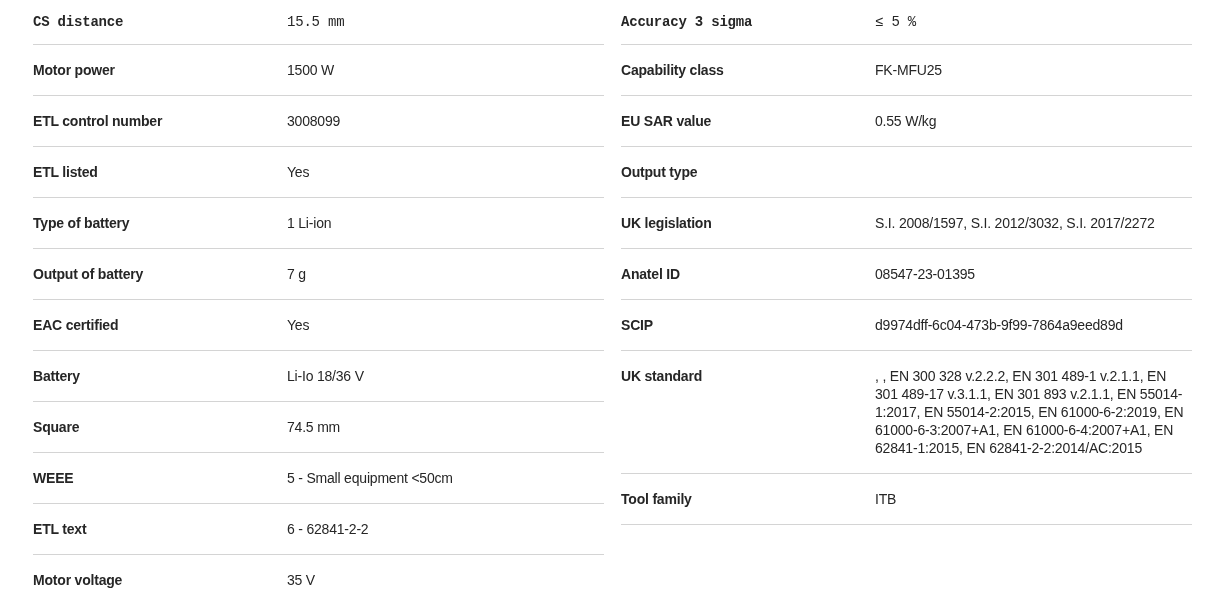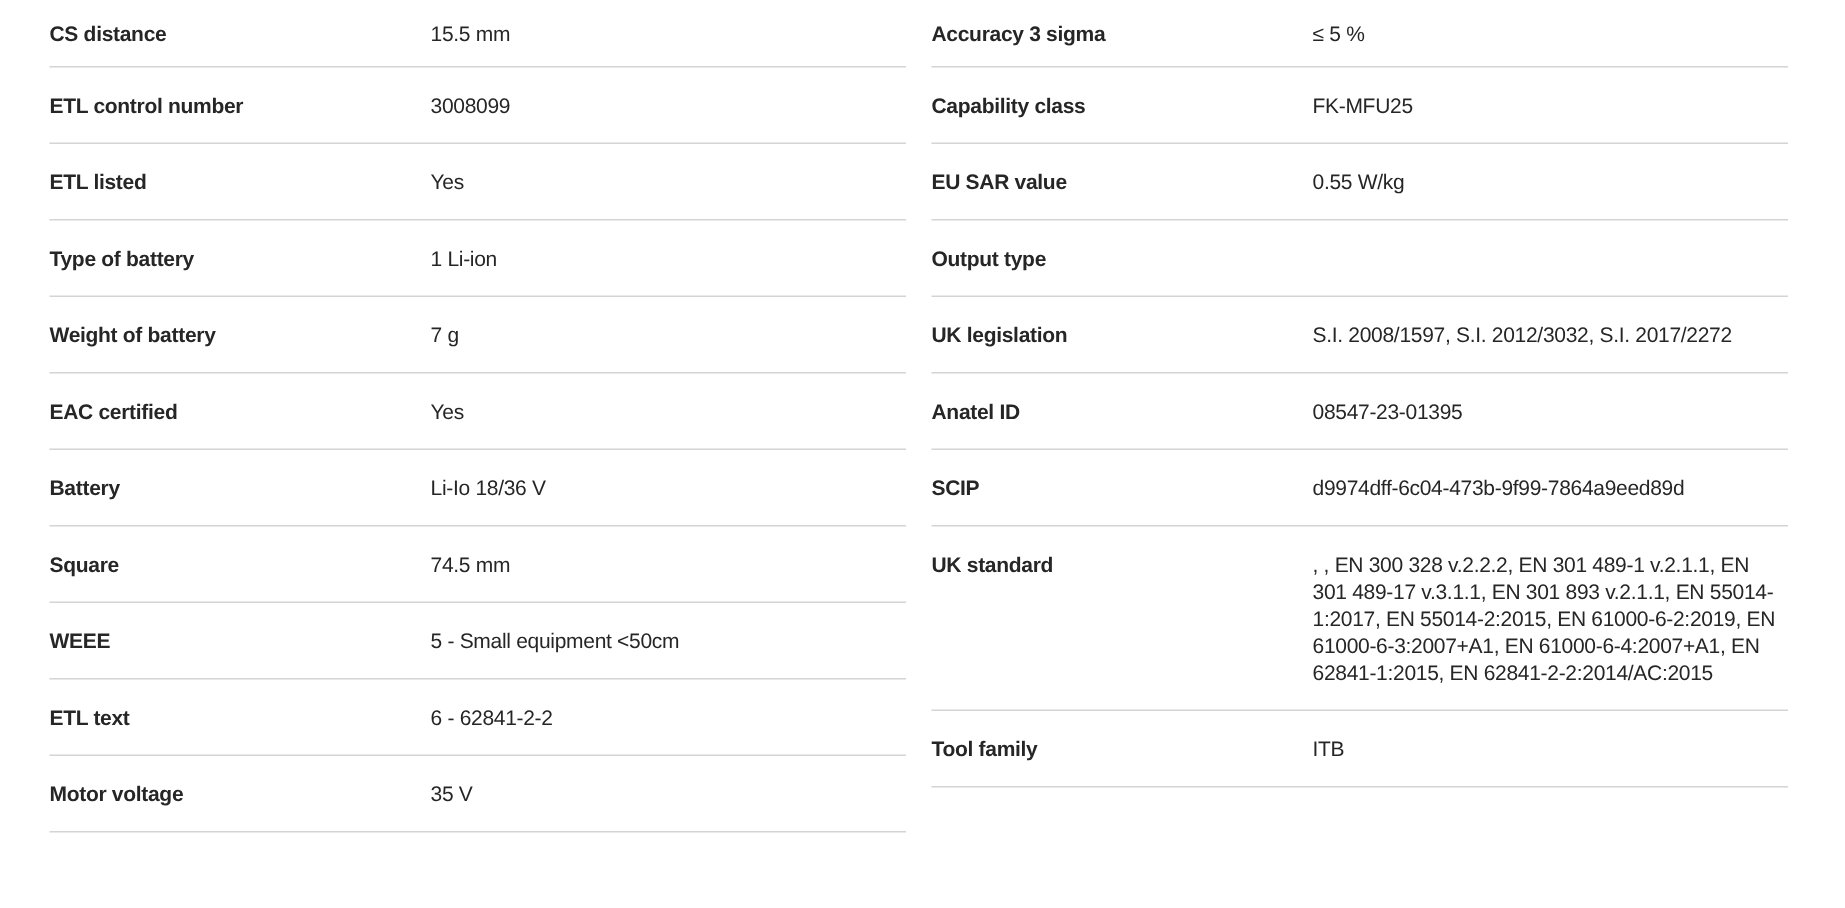--- a/index.html
+++ b/index.html
@@ -30,20 +30,21 @@
   }
   .spec-row {
     display: flex;
     align-items: flex-start;
     padding: 16px 0;
     border-bottom: 1px solid #d4d4d4;
   }
   .spec-col .spec-row:first-child {
     padding-top: 13px;
     padding-bottom: 13px;
+    font-family: Liberation Mono, monospace;
   }
   .spec-label {
     flex: 0 0 254px;
     width: 254px;
     font-weight: 600;
     padding-right: 10px;
     box-sizing: border-box;
   }
   .spec-value {
     flex: 1 1 auto;
@@ -56,33 +57,37 @@
 <body>
 
 <div class="spec-table">
 
   <div class="spec-col">
     <div class="spec-row">
       <div class="spec-label">CS distance</div>
       <div class="spec-value">15.5 mm</div>
     </div>
     <div class="spec-row">
+      <div class="spec-label">Motor power</div>
+      <div class="spec-value">1500 W</div>
+    </div>
+    <div class="spec-row">
       <div class="spec-label">ETL control number</div>
       <div class="spec-value">3008099</div>
     </div>
     <div class="spec-row">
       <div class="spec-label">ETL listed</div>
       <div class="spec-value">Yes</div>
     </div>
     <div class="spec-row">
       <div class="spec-label">Type of battery</div>
       <div class="spec-value">1 Li-ion</div>
     </div>
     <div class="spec-row">
-      <div class="spec-label">Weight of battery</div>
+      <div class="spec-label">Output of battery</div>
       <div class="spec-value">7 g</div>
     </div>
     <div class="spec-row">
       <div class="spec-label">EAC certified</div>
       <div class="spec-value">Yes</div>
     </div>
     <div class="spec-row">
       <div class="spec-label">Battery</div>
       <div class="spec-value">Li-Io 18/36 V</div>
     </div>

